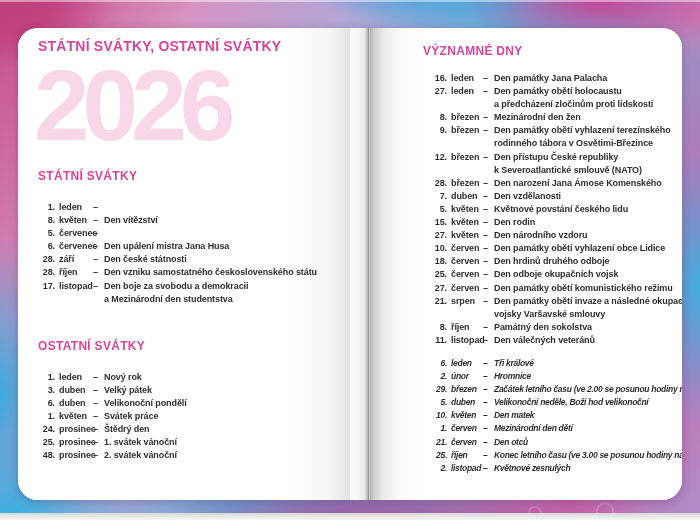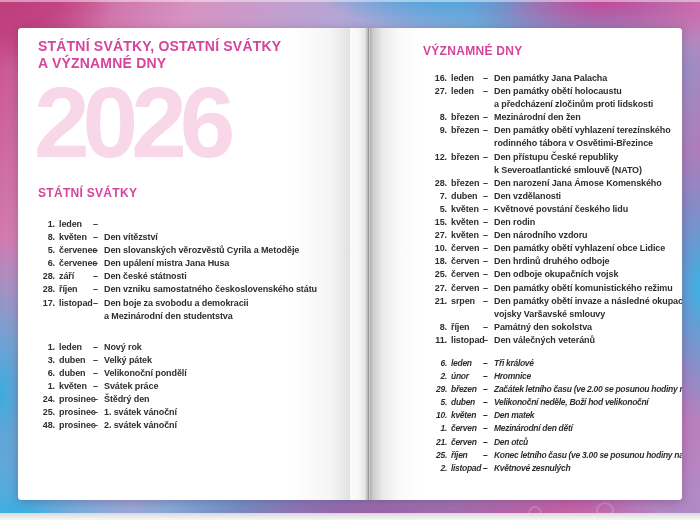--- a/index.html
+++ b/index.html
@@ -25,21 +25,21 @@
   .deco { position:absolute; border:2px solid rgba(255,255,255,.18); border-radius:50%; }
   .deco.d1 { width:14px; height:14px; left:596px; top:502px; }
   .deco.d2 { width:10px; height:10px; left:528px; top:506px; }
   .deco.d3 { width:16px; height:16px; left:22px;  top:470px; }
   .top-sheen { position:absolute; left:0; top:0; width:700px; height:2px; background:rgba(255,255,255,.45); }
   .bottom-strip { position:absolute; left:0; bottom:0; width:700px; height:7px;
     background:linear-gradient(#d9d9d9,#f7f7f7); }
 
   .book {
     position:absolute; left:18px; top:28px; width:664px; height:472px;
-    border-radius:4px; background:#ffffff; overflow:hidden;
+    border-radius:20px; background:#ffffff; overflow:hidden;
     box-shadow:0 2px 10px rgba(70,20,60,.28);
   }
   .page { position:absolute; top:0; height:472px; }
   .page-left  { left:0;   width:332px;
     background:linear-gradient(to right,#ffffff 0%,#ffffff 82%,#f5f5f5 94%,#e6e6e6 100%); }
   .page-right { left:352px; width:332px;
     background:linear-gradient(to right,#d6d6d6 0%,#efefef 4%,#fafafa 9%,#ffffff 16%); }
 
   .gutter {
     position:absolute; left:317px; top:0; width:66px; height:514px; z-index:5; pointer-events:none;
@@ -83,21 +83,20 @@
   <span class="top-sheen"></span>
   <span class="deco d1"></span>
   <span class="deco d2"></span>
   <span class="deco d3"></span>
 
   <div class="book">
 
     <div class="page page-left">
       <div class="title">
         <div>STÁTNÍ SVÁTKY, OSTATNÍ SVÁTKY</div>
-        <div>A VÝZNAMNÉ DNY</div>
       </div>
       <div class="year">2026</div>
 
       <h2 class="section-heading first">STÁTNÍ SVÁTKY</h2>
       <div class="list">
 
           <div class="row">
             <span class="day">1.</span>
             <span class="month">leden</span>
             <span class="desc"><span class="dash">–</span><span class="l2"></span></span>
@@ -105,21 +104,21 @@
 
           <div class="row">
             <span class="day">8.</span>
             <span class="month">květen</span>
             <span class="desc"><span class="dash">–</span><span class="l1">Den vítězství</span><span class="l2"></span></span>
           </div>
 
           <div class="row">
             <span class="day">5.</span>
             <span class="month">červenec</span>
-            <span class="desc"><span class="dash">–</span><span class="l1">Den slovanských věrozvěstů Cyrila a Metoděje</span><span class="l2"></span></span>
+            <span class="desc"><span class="dash">–</span><span class="l2"></span></span>
           </div>
 
           <div class="row">
             <span class="day">6.</span>
             <span class="month">červenec</span>
             <span class="desc"><span class="dash">–</span><span class="l1">Den upálení mistra Jana Husa</span><span class="l2"></span></span>
           </div>
 
           <div class="row">
             <span class="day">28.</span>
@@ -133,20 +132,21 @@
             <span class="desc"><span class="dash">–</span><span class="l1">Den vzniku samostatného československého státu</span><span class="l2"></span></span>
           </div>
 
           <div class="row">
             <span class="day">17.</span>
             <span class="month">listopad</span>
             <span class="desc"><span class="dash">–</span><span class="l1">Den boje za svobodu a demokracii</span><span class="l2">a Mezinárodní den studentstva</span></span>
           </div>
         </div>
 
+      <h2 class="section-heading second">OSTATNÍ SVÁTKY</h2>
       <div class="list">
 
           <div class="row">
             <span class="day">1.</span>
             <span class="month">leden</span>
             <span class="desc"><span class="dash">–</span><span class="l1">Nový rok</span><span class="l2"></span></span>
           </div>
 
           <div class="row">
             <span class="day">3.</span>

